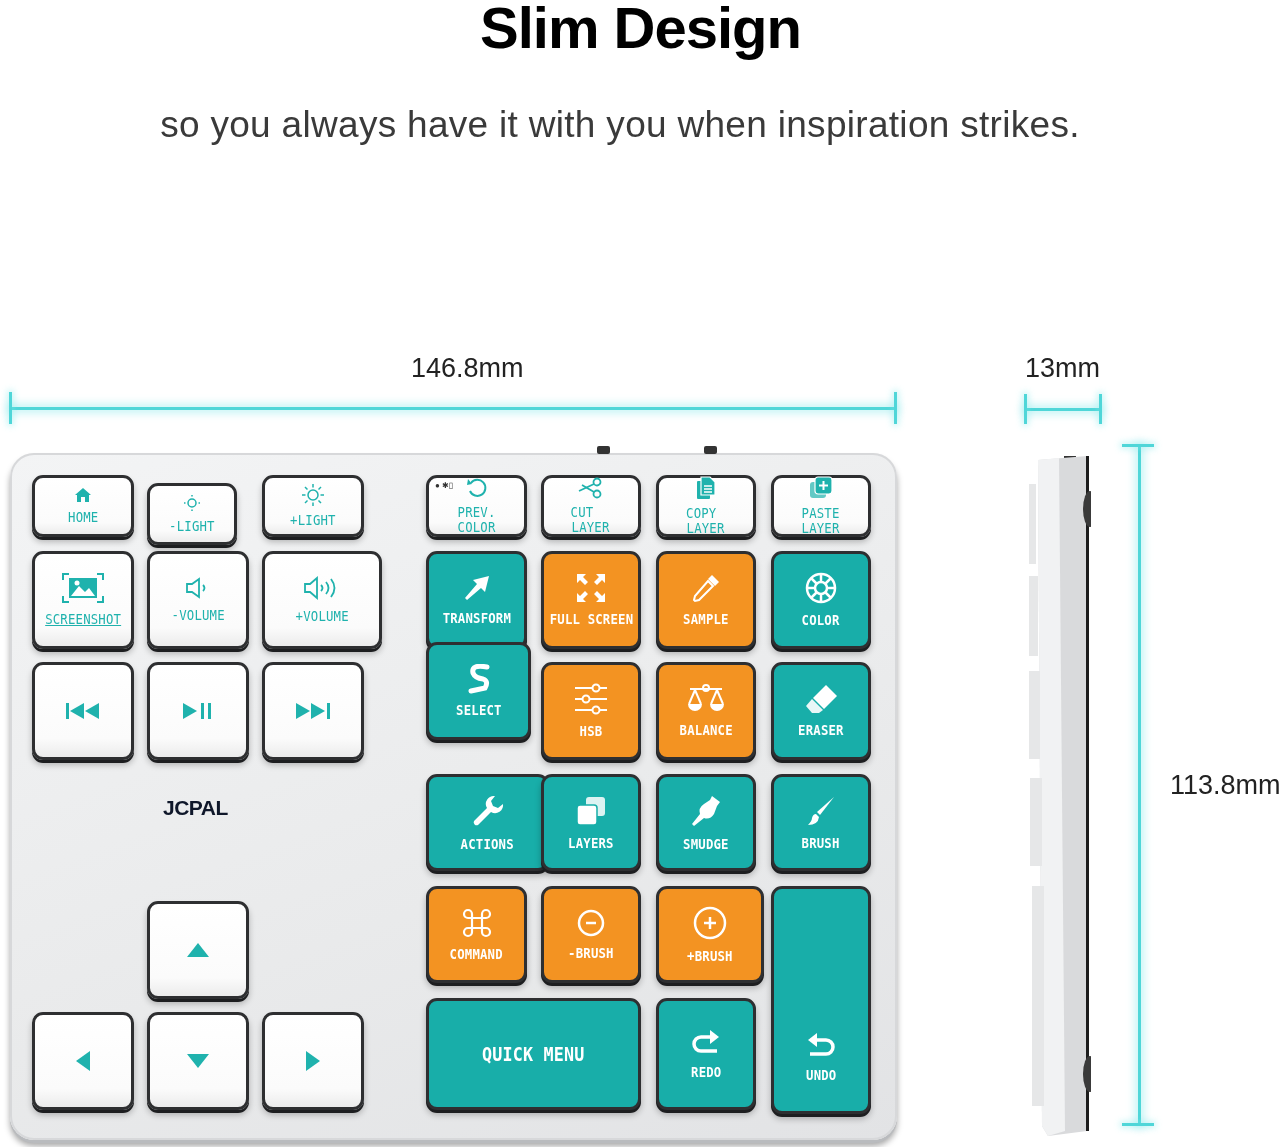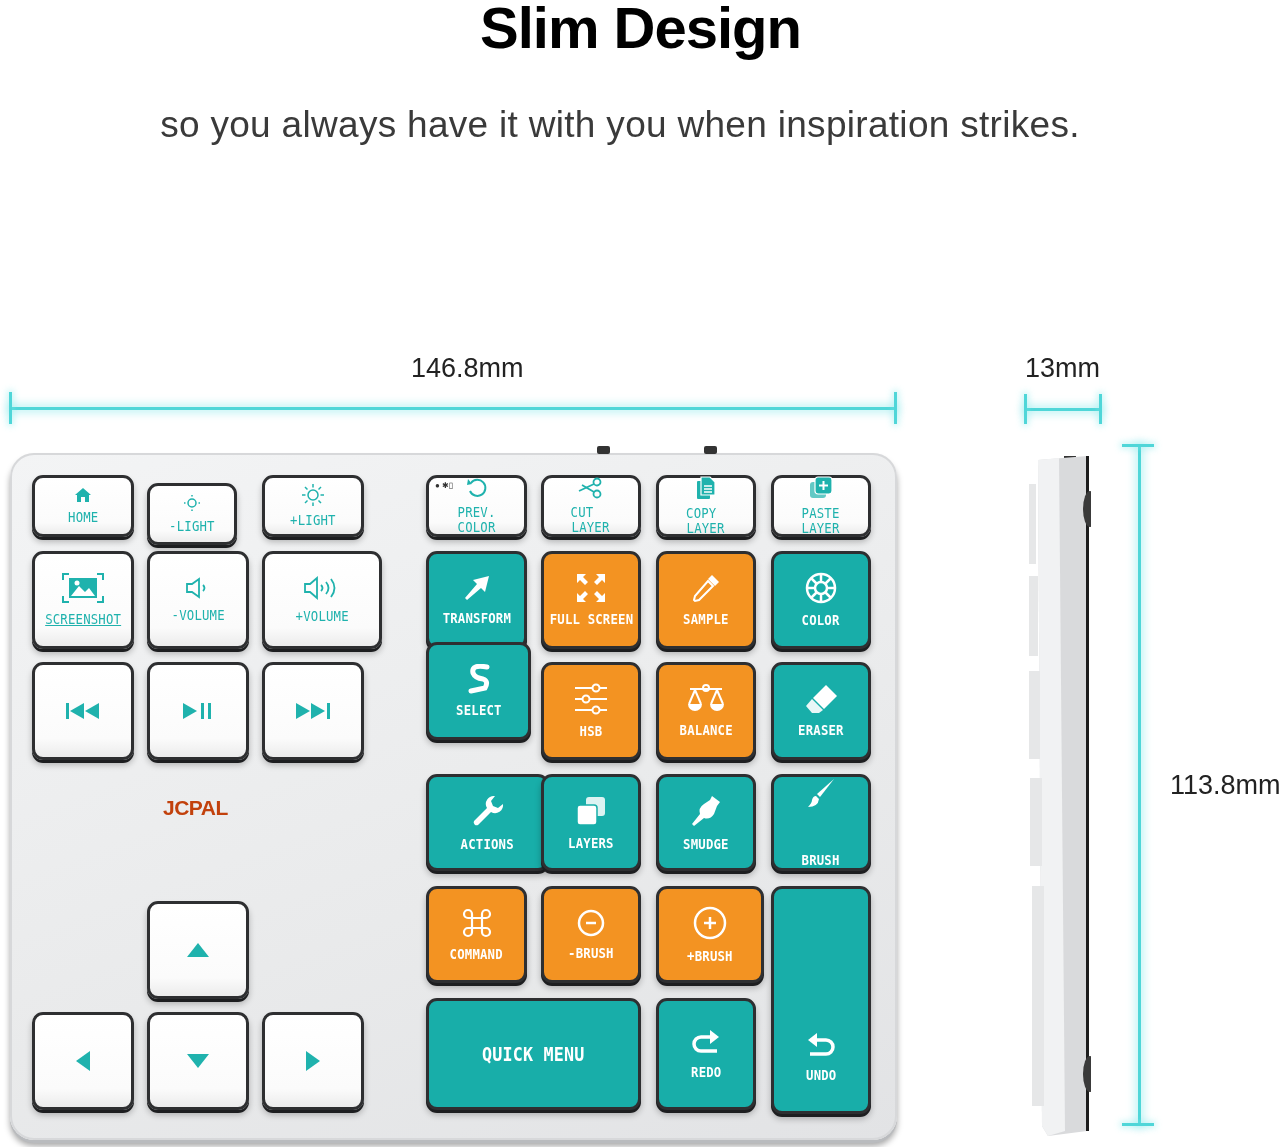--- a/index.html
+++ b/index.html
@@ -7,21 +7,21 @@
   .title{position:absolute;left:0;width:1281px;top:-6px;text-align:center;font-weight:bold;font-size:58px;color:#000;letter-spacing:-1px;font-family:"Liberation Sans",sans-serif;}
   .subtitle{position:absolute;left:0;width:1240px;top:98px;text-align:center;font-size:37px;line-height:54px;color:#3a3a3a;font-weight:normal;letter-spacing:0.3px;font-family:"Liberation Sans",sans-serif;}
   .dimlabel{position:absolute;font-size:27px;color:#222;font-family:"Liberation Sans",sans-serif;}
   .hline{position:absolute;height:3px;background:#4fd6d8;box-shadow:0 0 8px 3px rgba(120,230,232,0.45);}
   .vtick{position:absolute;width:3px;background:#4fd6d8;box-shadow:0 0 6px 2px rgba(120,230,232,0.4);}
   .vline{position:absolute;width:3px;background:#4fd6d8;box-shadow:0 0 8px 3px rgba(120,230,232,0.45);}
   .htick{position:absolute;height:3px;background:#4fd6d8;box-shadow:0 0 6px 2px rgba(120,230,232,0.4);}
 
   .body{position:absolute;left:10px;top:453px;width:887px;height:687px;border-radius:24px;background:linear-gradient(160deg,#f3f4f5 0%,#e9eaeb 60%,#e2e3e5 100%);box-shadow:0 3px 0 #b9bbbe, 0 6px 6px rgba(0,0,0,0.35), inset 0 0 0 2px #d7d8da;}
   .switch{position:absolute;width:13px;height:8px;background:#333;border-radius:2px;top:446px;}
-  .brand{position:absolute;left:163px;top:796px;font-size:21px;font-weight:bold;color:#c2410c;letter-spacing:-0.5px;font-family:"Liberation Sans",sans-serif;}
+  .brand{position:absolute;left:163px;top:796px;font-size:21px;font-weight:bold;color:#0f172a;letter-spacing:-0.5px;font-family:"Liberation Sans",sans-serif;}
 
   .key{position:absolute;box-sizing:border-box;border:3px solid #2e2f31;border-radius:11px;display:flex;flex-direction:column;align-items:center;justify-content:center;box-shadow:0 3px 0 #1d1e20, 0 5px 6px rgba(0,0,0,0.25);cursor:pointer;}
   .key.white{background:linear-gradient(180deg,#ffffff 0%,#fbfbfb 80%,#ececec 100%);color:#1fb2ad;}
   .key.teal{background:#18aea9;color:#ffffff;}
   .key.orange{background:#f39322;color:#ffffff;}
   .lbl{font-family:"DejaVu Sans Mono","Liberation Mono",monospace;font-weight:bold;font-size:14px;letter-spacing:0.2px;transform:scaleX(0.88);white-space:nowrap;line-height:16px;}
   .key.white .lbl{font-weight:normal;}
   .ico{display:block;margin-bottom:8px;}
   .row{display:flex;flex-direction:column;align-items:center;gap:6px;}
   .two{display:flex;flex-direction:column;align-items:flex-start;}
@@ -346,21 +346,21 @@
       <rect x="2" y="10" width="20" height="20" rx="3" fill="#fff" stroke="#18aea9" stroke-width="1.5"></rect>
     </svg>
   <span class="lbl">LAYERS</span>
 </div>
 <div class="key teal" style="left:656px;top:774px;width:100px;height:97px;">
   <svg class="ico" width="32" height="34" viewBox="0 0 32 34">
       <path d="M22,2 L30,8 L27,12 L24,20 Q20,26 14,24 L4,32 L2,30 L10,20 Q8,14 14,10 L20,6 Z" fill="#fff"></path>
     </svg>
   <span class="lbl">SMUDGE</span>
 </div>
-<div class="key teal" style="left:771px;top:774px;width:100px;height:97px;justify-content:space-between;">
+<div class="key teal" style="left:771px;top:774px;width:100px;height:97px;">
   <svg class="ico" width="30" height="32" viewBox="0 0 30 32">
       <path d="M28,2 L14,20 L11,17 Z" fill="#fff"></path>
       <path d="M10,19 L13,22 Q12,30 2,30 Q6,26 6,23 Q7,19 10,19 Z" fill="#fff"></path>
     </svg>
   <span class="lbl">BRUSH</span>
 </div>
 
 <div class="key orange" style="left:426px;top:886px;width:101px;height:97px;">
   <svg class="ico" width="30" height="30" viewBox="0 0 30 30">
       <path d="M10,10 L20,10 L20,20 L10,20 Z M10,10 L10,6 A4,4 0 1 0 6,10 Z M20,10 L24,10 A4,4 0 1 0 20,6 Z M20,20 L20,24 A4,4 0 1 0 24,20 Z M10,20 L6,20 A4,4 0 1 0 10,24 Z" fill="none" stroke="#fff" stroke-width="2.2"></path>

